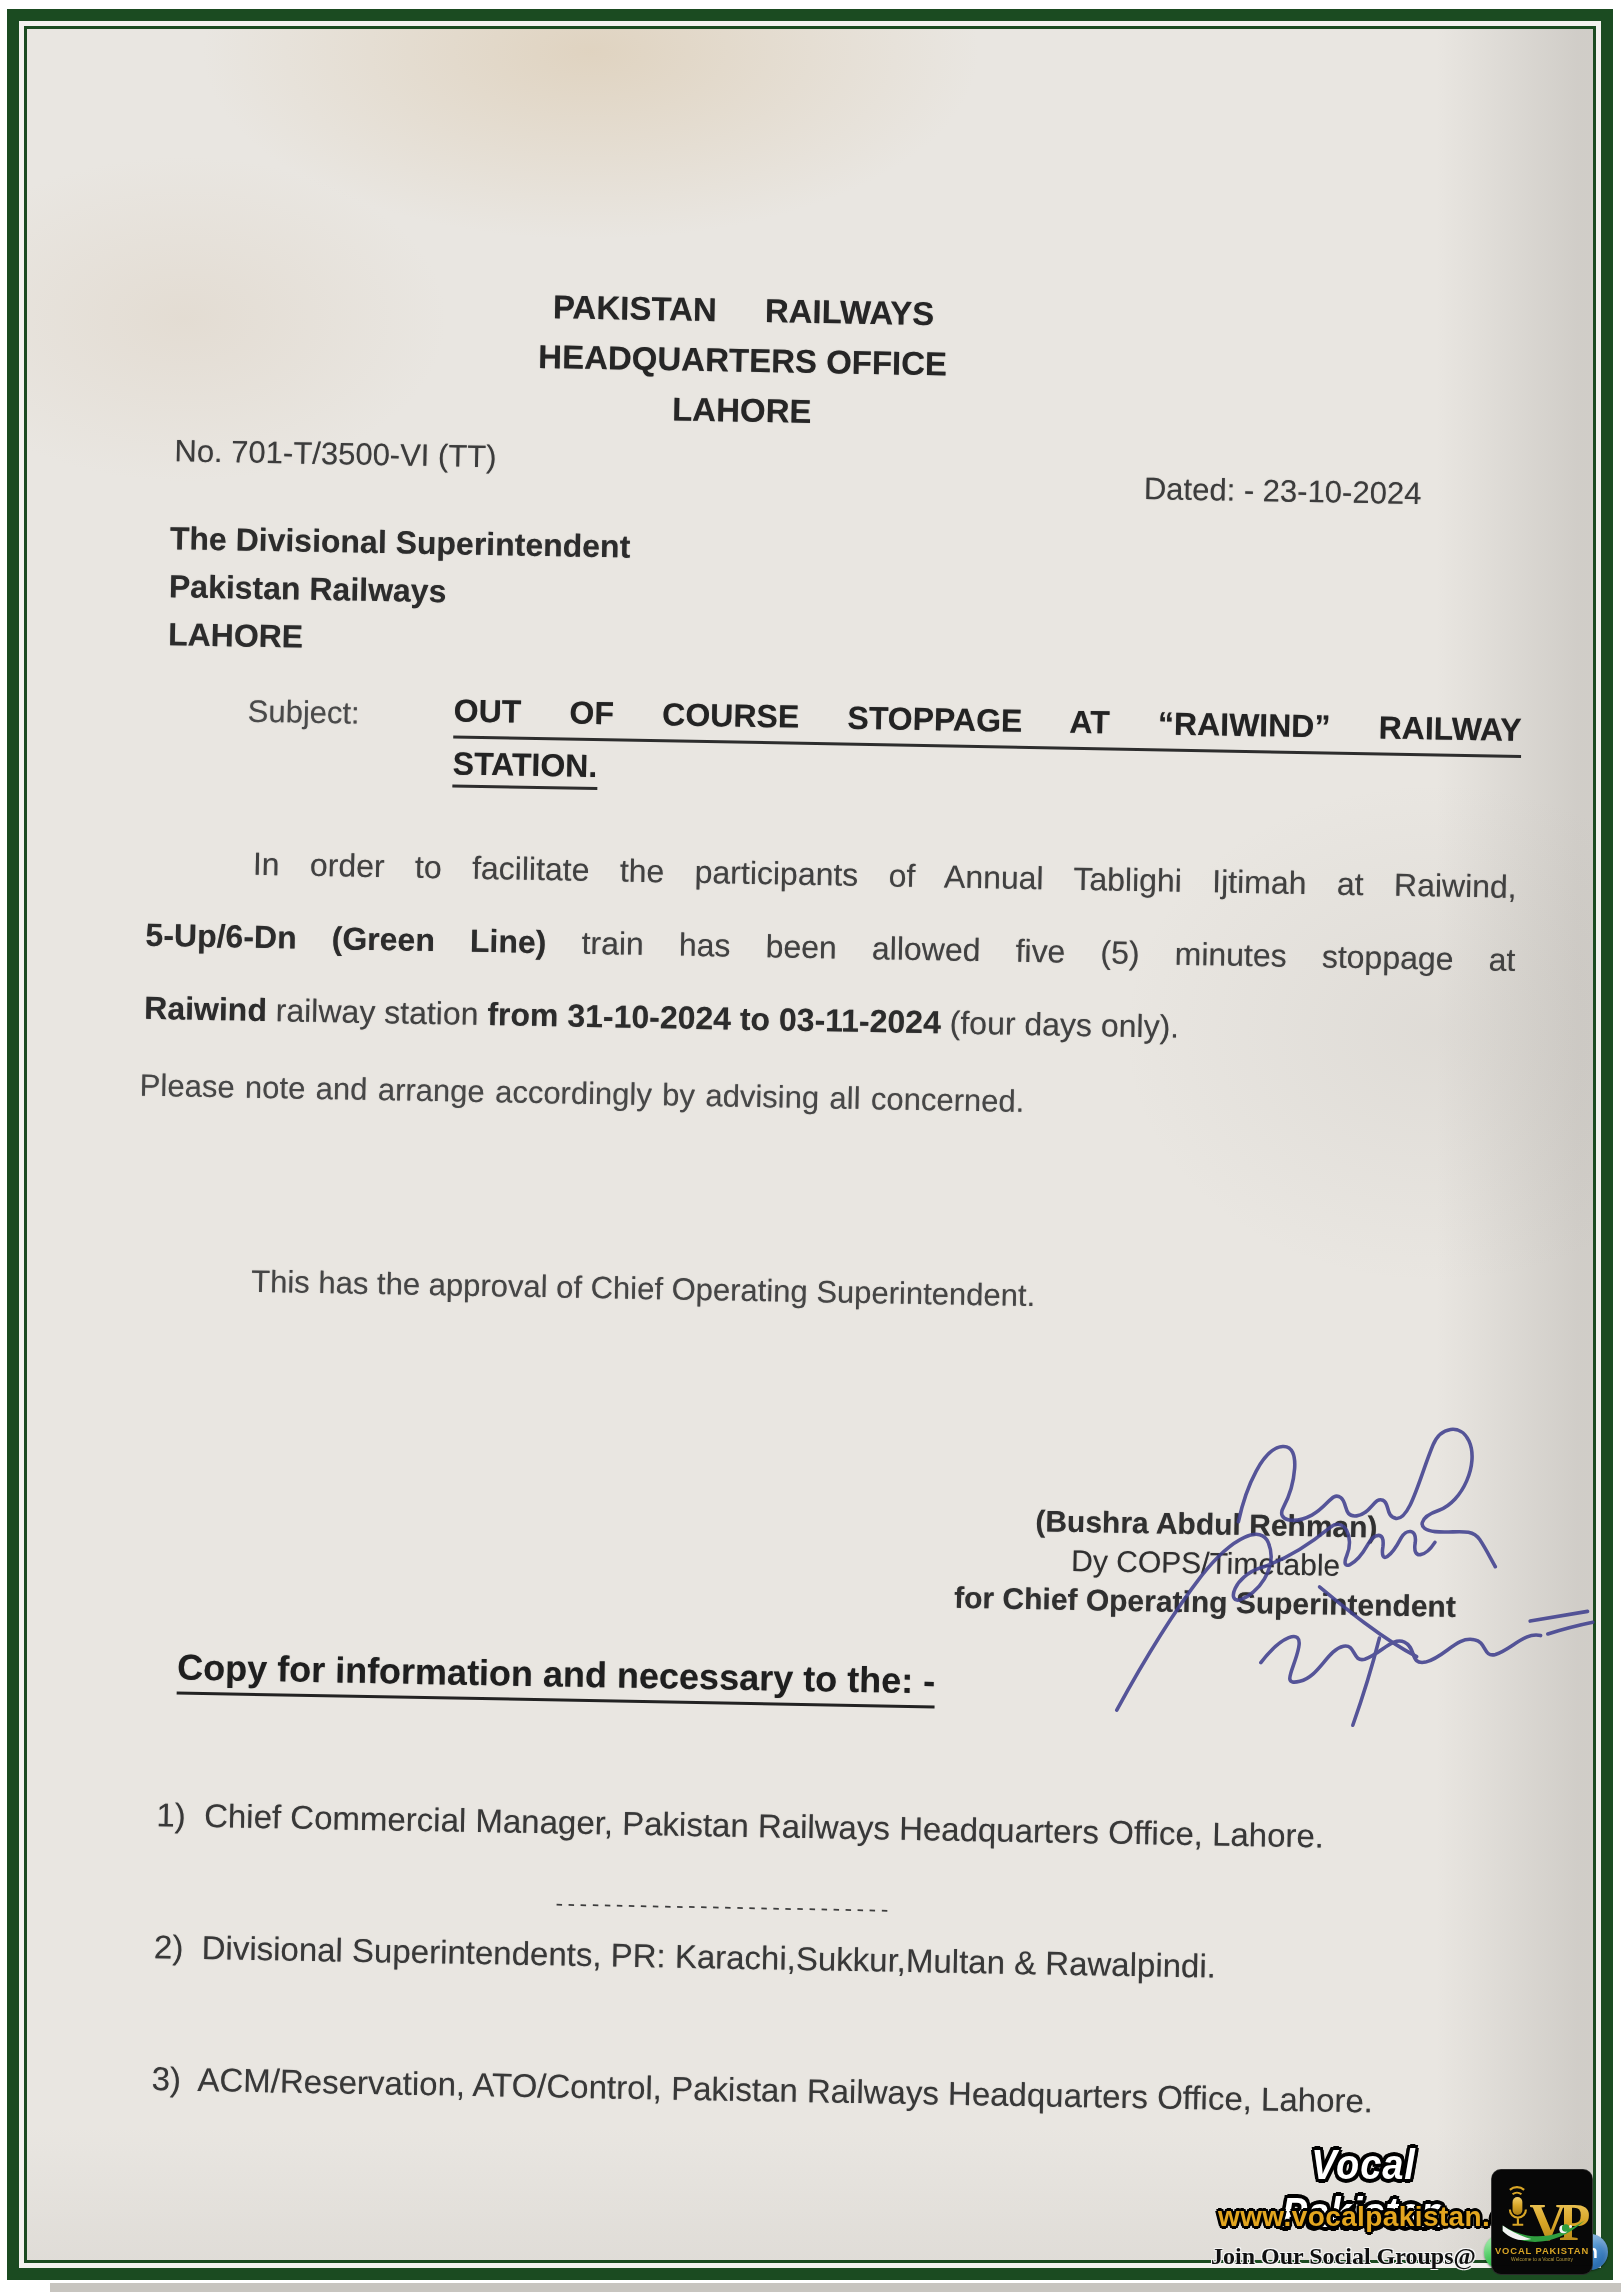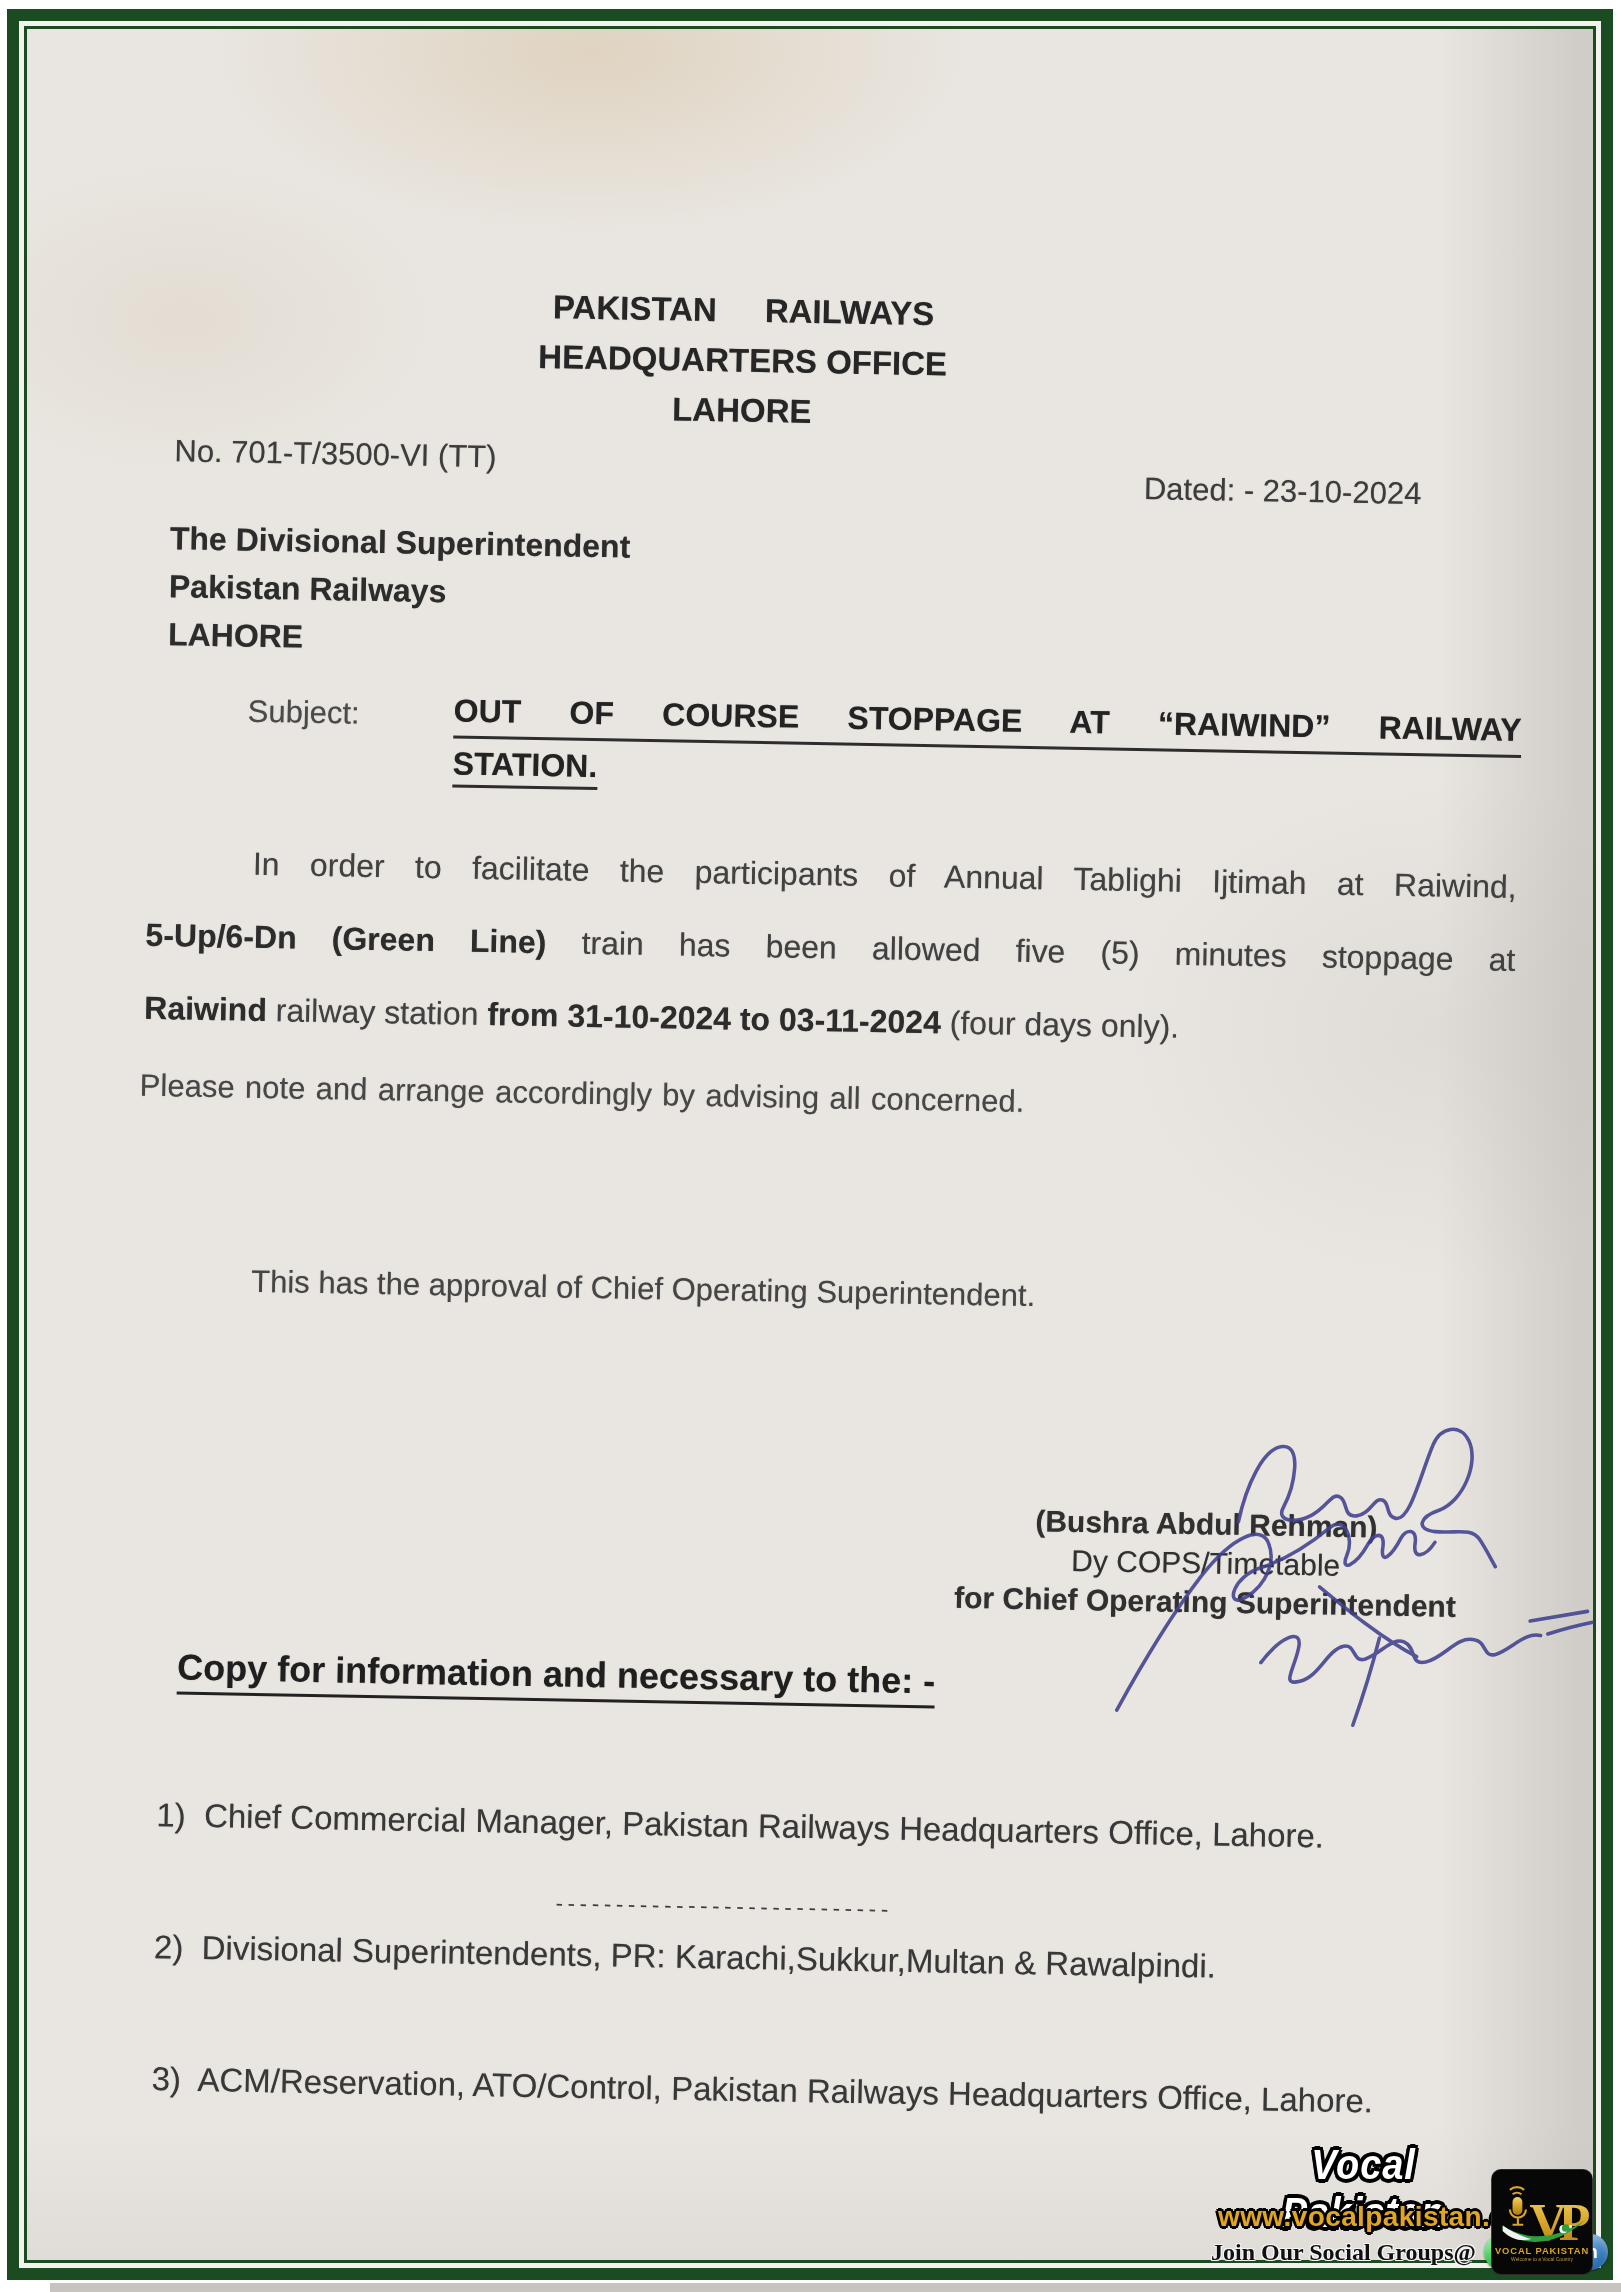--- a/index.html
+++ b/index.html
@@ -54,21 +54,21 @@
   
   .wm-brand{left:1229px;top:2146px;width:269px;text-align:center;font-size:38px;
             font-style:italic;font-weight:bold;color:#ffffff;letter-spacing:0.9px;
             transform:scaleY(1.12);
             text-shadow:-2.7px -2.7px 0 #000,2.7px -2.7px 0 #000,-2.7px 2.7px 0 #000,2.7px 2.7px 0 #000,
                         0 -3.6px 0 #000,0 3.6px 0 #000,-3.6px 0 0 #000,3.6px 0 0 #000;}
   .wm-site{left:1218px;top:2201px;width:290px;text-align:center;font-size:28px;font-weight:bold;
            color:#e2a51f;letter-spacing:0.4px;
            text-shadow:-1.8px -1.8px 0 #000,1.8px -1.8px 0 #000,-1.8px 1.8px 0 #000,1.8px 1.8px 0 #000,
                        0 -2.7px 0 #000,0 2.7px 0 #000,-2.7px 0 0 #000,2.7px 0 0 #000;}
-  .wm-social{left:1211px;top:2234px;display:flex;align-items:center;gap:8px;}
+  .wm-social{left:1211px;top:2234px;display:flex;align-items:flex-end;gap:8px;}
   .wm-social .txt{font-family:"Liberation Serif",serif;font-weight:bold;font-size:24px;color:#101010;
                   text-shadow:-0.9px -0.9px 0 #f5f5f5,0.9px -0.9px 0 #f5f5f5,-0.9px 0.9px 0 #f5f5f5,0.9px 0.9px 0 #f5f5f5;}
   .sicon{width:36px;height:36px;border-radius:50%;display:flex;align-items:center;justify-content:center;
          color:#fff;font-weight:bold;box-shadow:0 0.9px 1.8px rgba(0,0,0,.5), inset 0 5.4px 7.2px rgba(255,255,255,.35);}
   .icon-wa{background:radial-gradient(circle at 35% 28%, #8cec96, #2cba45 62%, #13972f);font-size:21.5px;}
   .icon-fb{background:radial-gradient(circle at 35% 28%, #7b96d4, #3b5998 65%, #2d4373);
            font-family:"Liberation Serif",serif;font-size:27px;}
   .icon-in{background:radial-gradient(circle at 35% 28%, #6fb3e8, #2f72b5 65%, #205a96);font-size:18px;}
   .wm-logo{left:1492px;top:2170px;width:100px;height:104px;background:#070707;border-radius:9px;
            box-shadow:0 0 0 0.9px #2a2a2a;overflow:hidden;}

